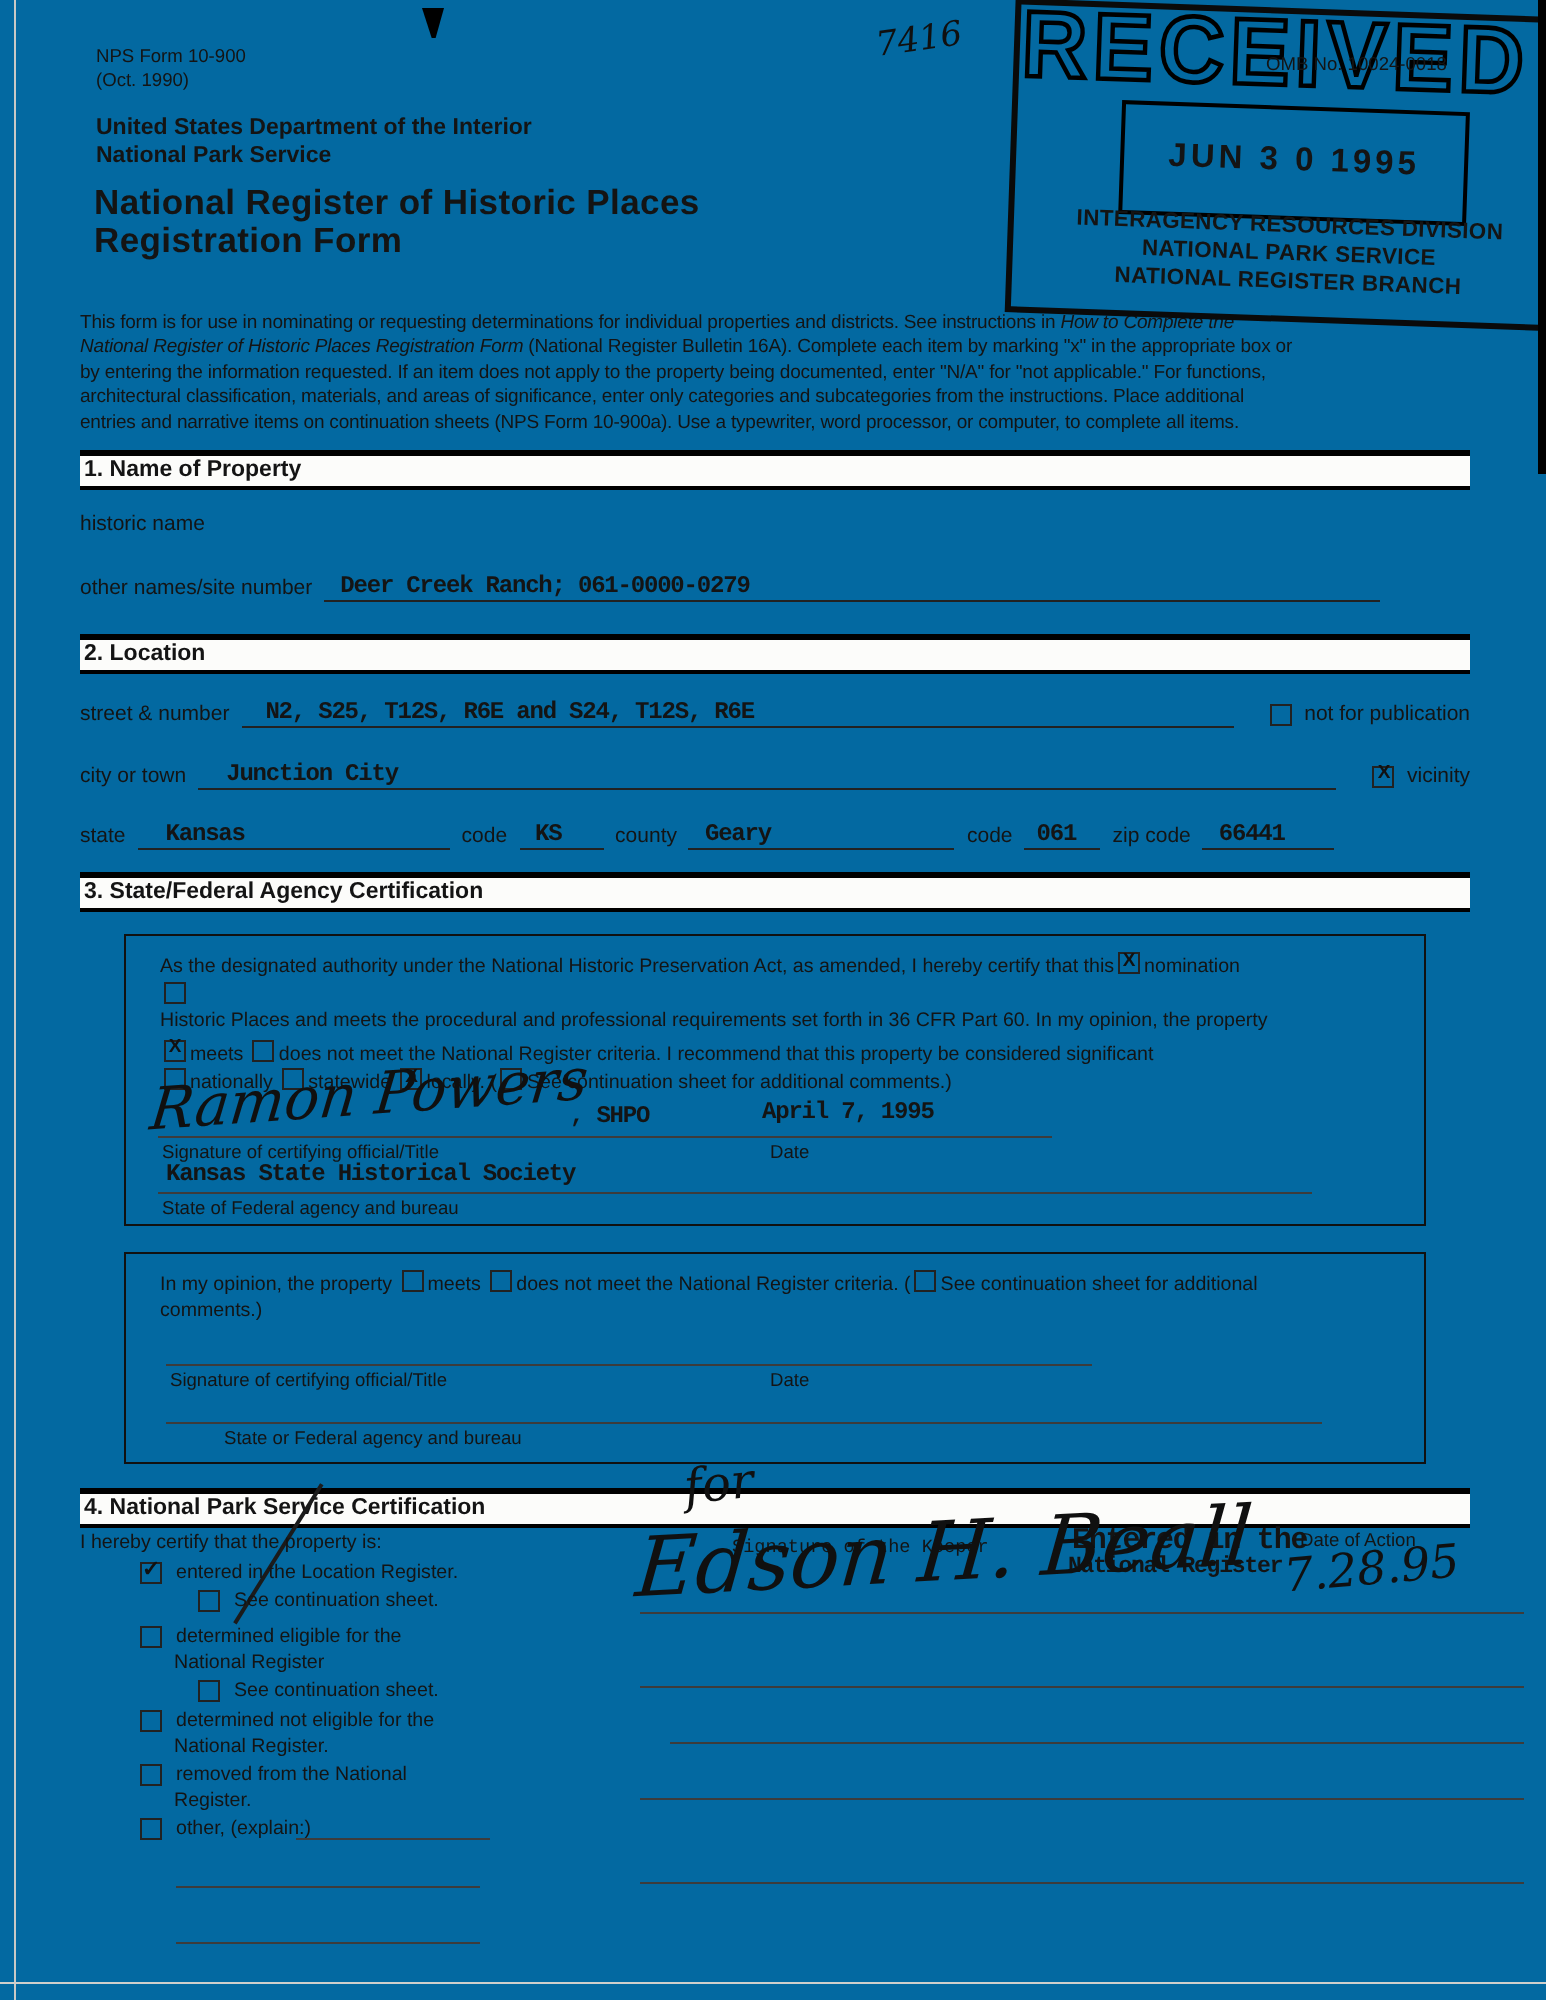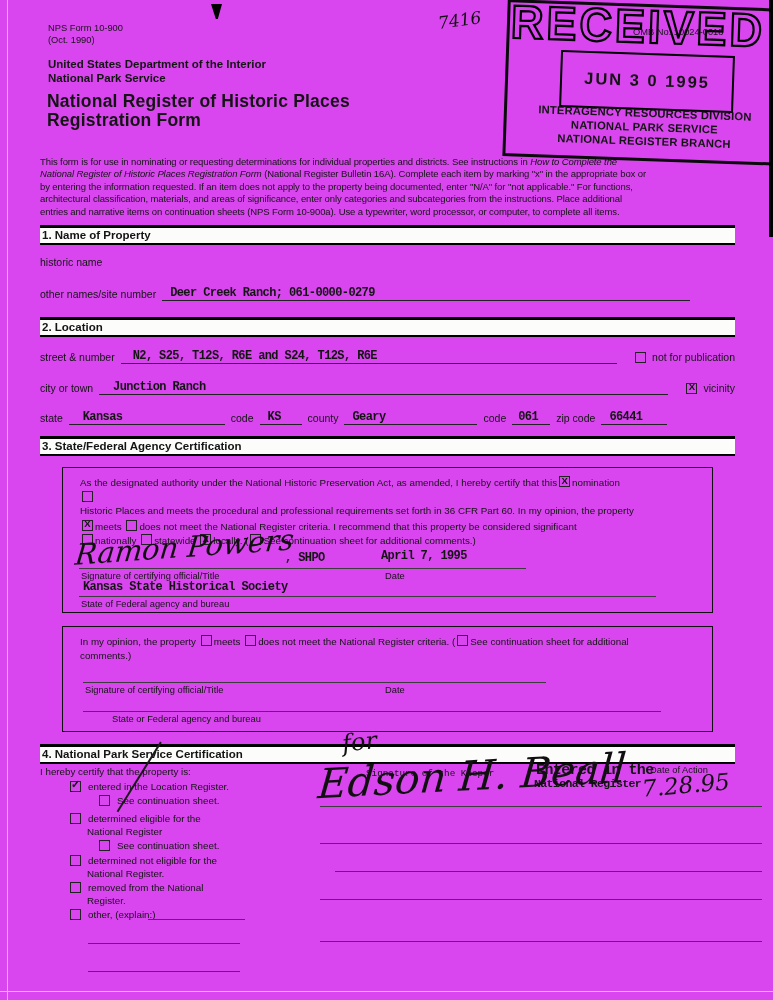--- a/index.html
+++ b/index.html
@@ -1,17 +1,17 @@
 <!DOCTYPE html>
 <html><head>
 <meta charset="utf-8">
 <style>
   html,body{margin:0;padding:0;background:#e9e9e7;}
   .page{
-    position:relative;width:773px;height:1000px;background:#d946ef;overflow:hidden;
+    position:relative;width:773px;height:1000px;background:#0369a1;overflow:hidden;
     font-family:"Liberation Sans",sans-serif;color:#141414;margin:0 auto;
   }
   .abs{position:absolute;}
   .lbl{font-size:10.5px;}
   .small{font-size:9.3px;}
   .cert{font-size:9.8px;white-space:nowrap;}
   .typed{font-family:"Liberation Mono","DejaVu Sans Mono",monospace;font-weight:bold;font-size:12px;letter-spacing:-0.6px;white-space:nowrap;}
   .hw{font-family:"DejaVu Serif",serif;font-style:italic;white-space:nowrap;color:#101010;}
   .fieldrow{position:absolute;left:40px;right:38px;display:flex;align-items:flex-end;gap:6px;height:17px;}
   .fill{border-bottom:1.5px solid #222;}
@@ -101,21 +101,21 @@
     <span class="lbl">street &amp; number</span>
     <span class="fill grow typed vtxt" style="padding-left:12px;">N2, S25, T12S, R6E and S24, T12S, R6E</span>
     <span style="display:flex;align-items:center;gap:4px;margin-left:10px;">
       <span class="cb"></span>
       <span class="lbl">not for publication</span>
     </span>
   </div>
 
   <div class="fieldrow" style="top:377px;">
     <span class="lbl">city or town</span>
-    <span class="fill grow typed vtxt" style="padding-left:14px;">Junction Ranch</span>
+    <span class="fill grow typed vtxt" style="padding-left:14px;">Junction City</span>
     <span style="display:flex;align-items:center;gap:4px;margin-left:10px;">
       <span class="cb">
           <i class="mk">X</i>
         </span>
       <span class="lbl">vicinity</span>
     </span>
   </div>
 
   <div class="fieldrow" style="top:407px;">
     <span class="lbl">state</span>

